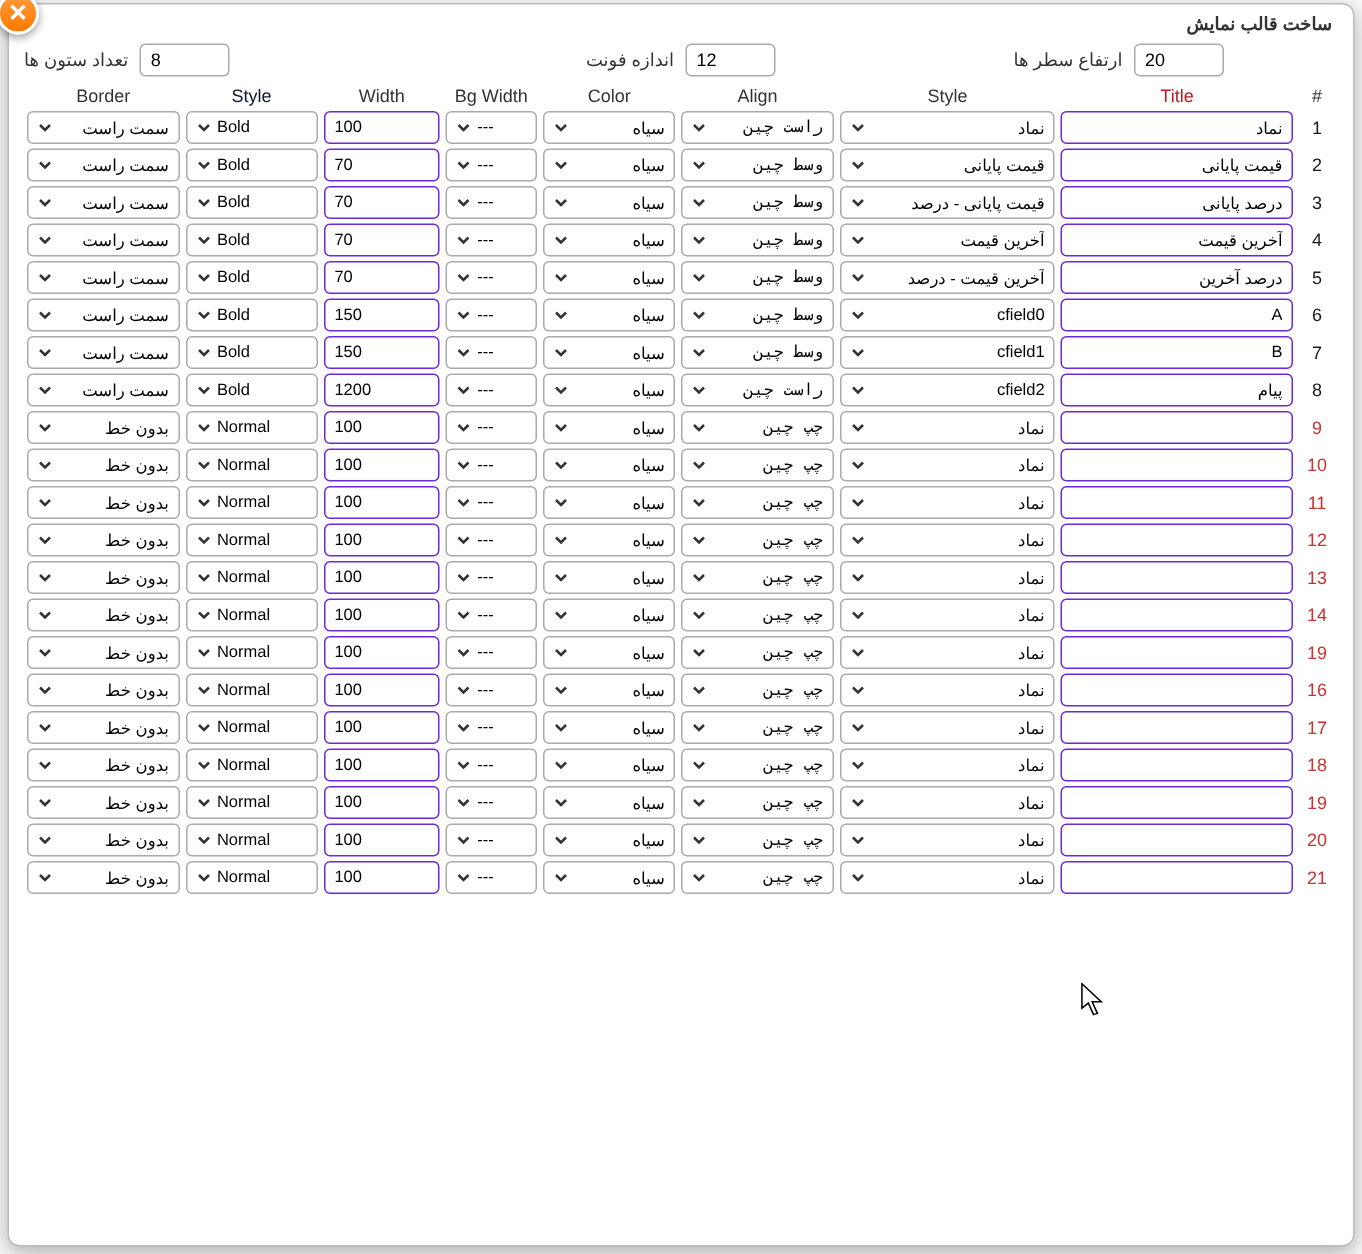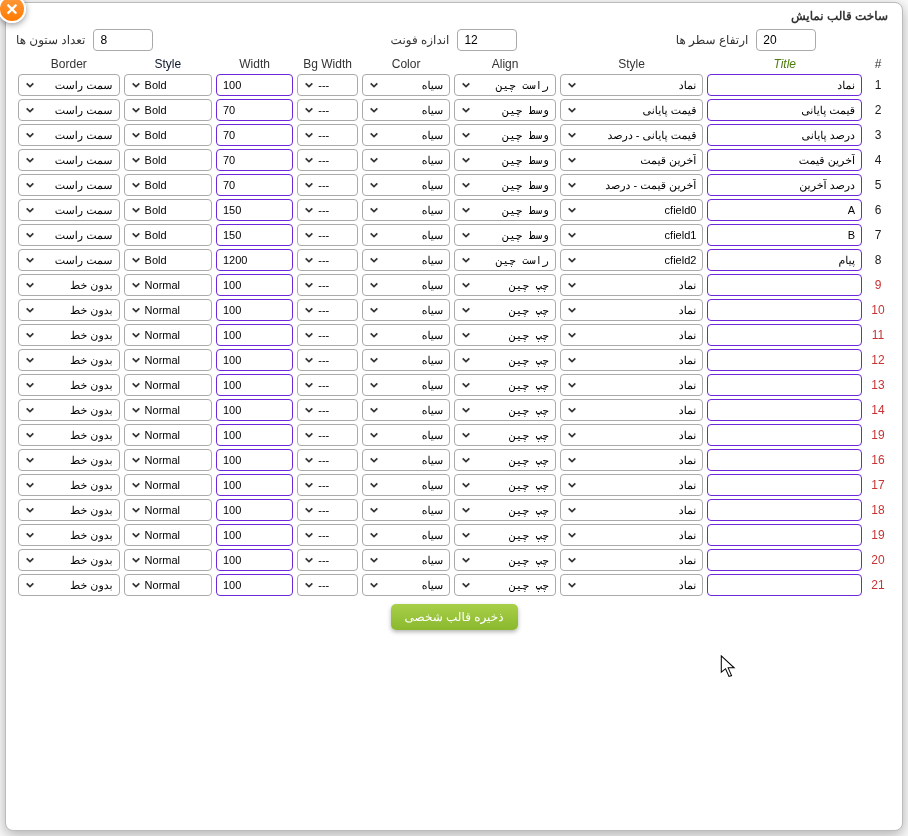--- a/index.html
+++ b/index.html
@@ -86,21 +86,21 @@
   background: #fff;
 }
 .cols-head {
   display: flex;
   flex-direction: row;
   gap: 4px;
   margin-bottom: 3px;
   padding: 0 2px;
 }
 .col-hash { width: 24px; text-align: center; color: #333; font-size: 12px; }
-.col-title { flex: 1.4; text-align: center; color: #4d7c0f; font-size: 12px; font-style: italic; }
+.col-title { flex: 1.4; text-align: center; color: #b91c1c; font-size: 12px; }
 .col-data  { flex: 1.3; text-align: center; color: #333; font-size: 12px; }
 .col-align { flex: 0.92; text-align: center; color: #333; font-size: 12px; }
 .col-color { flex: 0.8; text-align: center; color: #333; font-size: 12px; }
 .col-bg    { flex: 0.55; text-align: center; color: #333; font-size: 12px; }
 .col-width { flex: 0.7; text-align: center; color: #333; font-size: 12px; }
 .col-style { flex: 0.8; text-align: center; color: #0f172a; font-size: 12px; }
 .col-border{ flex: 0.92; text-align: center; color: #333; font-size: 12px; }
 .rows {
   display: flex;
   flex-direction: column;
@@ -1591,18 +1591,17 @@
             <span class="caret">
               <svg viewBox="0 0 12 12">
                 <path d="M2 4 L6 8 L10 4" fill="none" stroke="#333" stroke-width="2"></path>
               </svg>
             </span>
           </div>
         </div>
       </div>
     </div>
 
-  <button class="save-btn">ذخیره قالب شخصی</button>
 </div>
 
 <svg class="cursor" viewBox="0 0 20 28">
   <path d="M1 1 L1 20 L6 16 L10 25 L13 24 L9 15 L16 15 Z" fill="#fff" stroke="#000" stroke-width="1.2"></path>
 </svg>
 
 </body></html>

